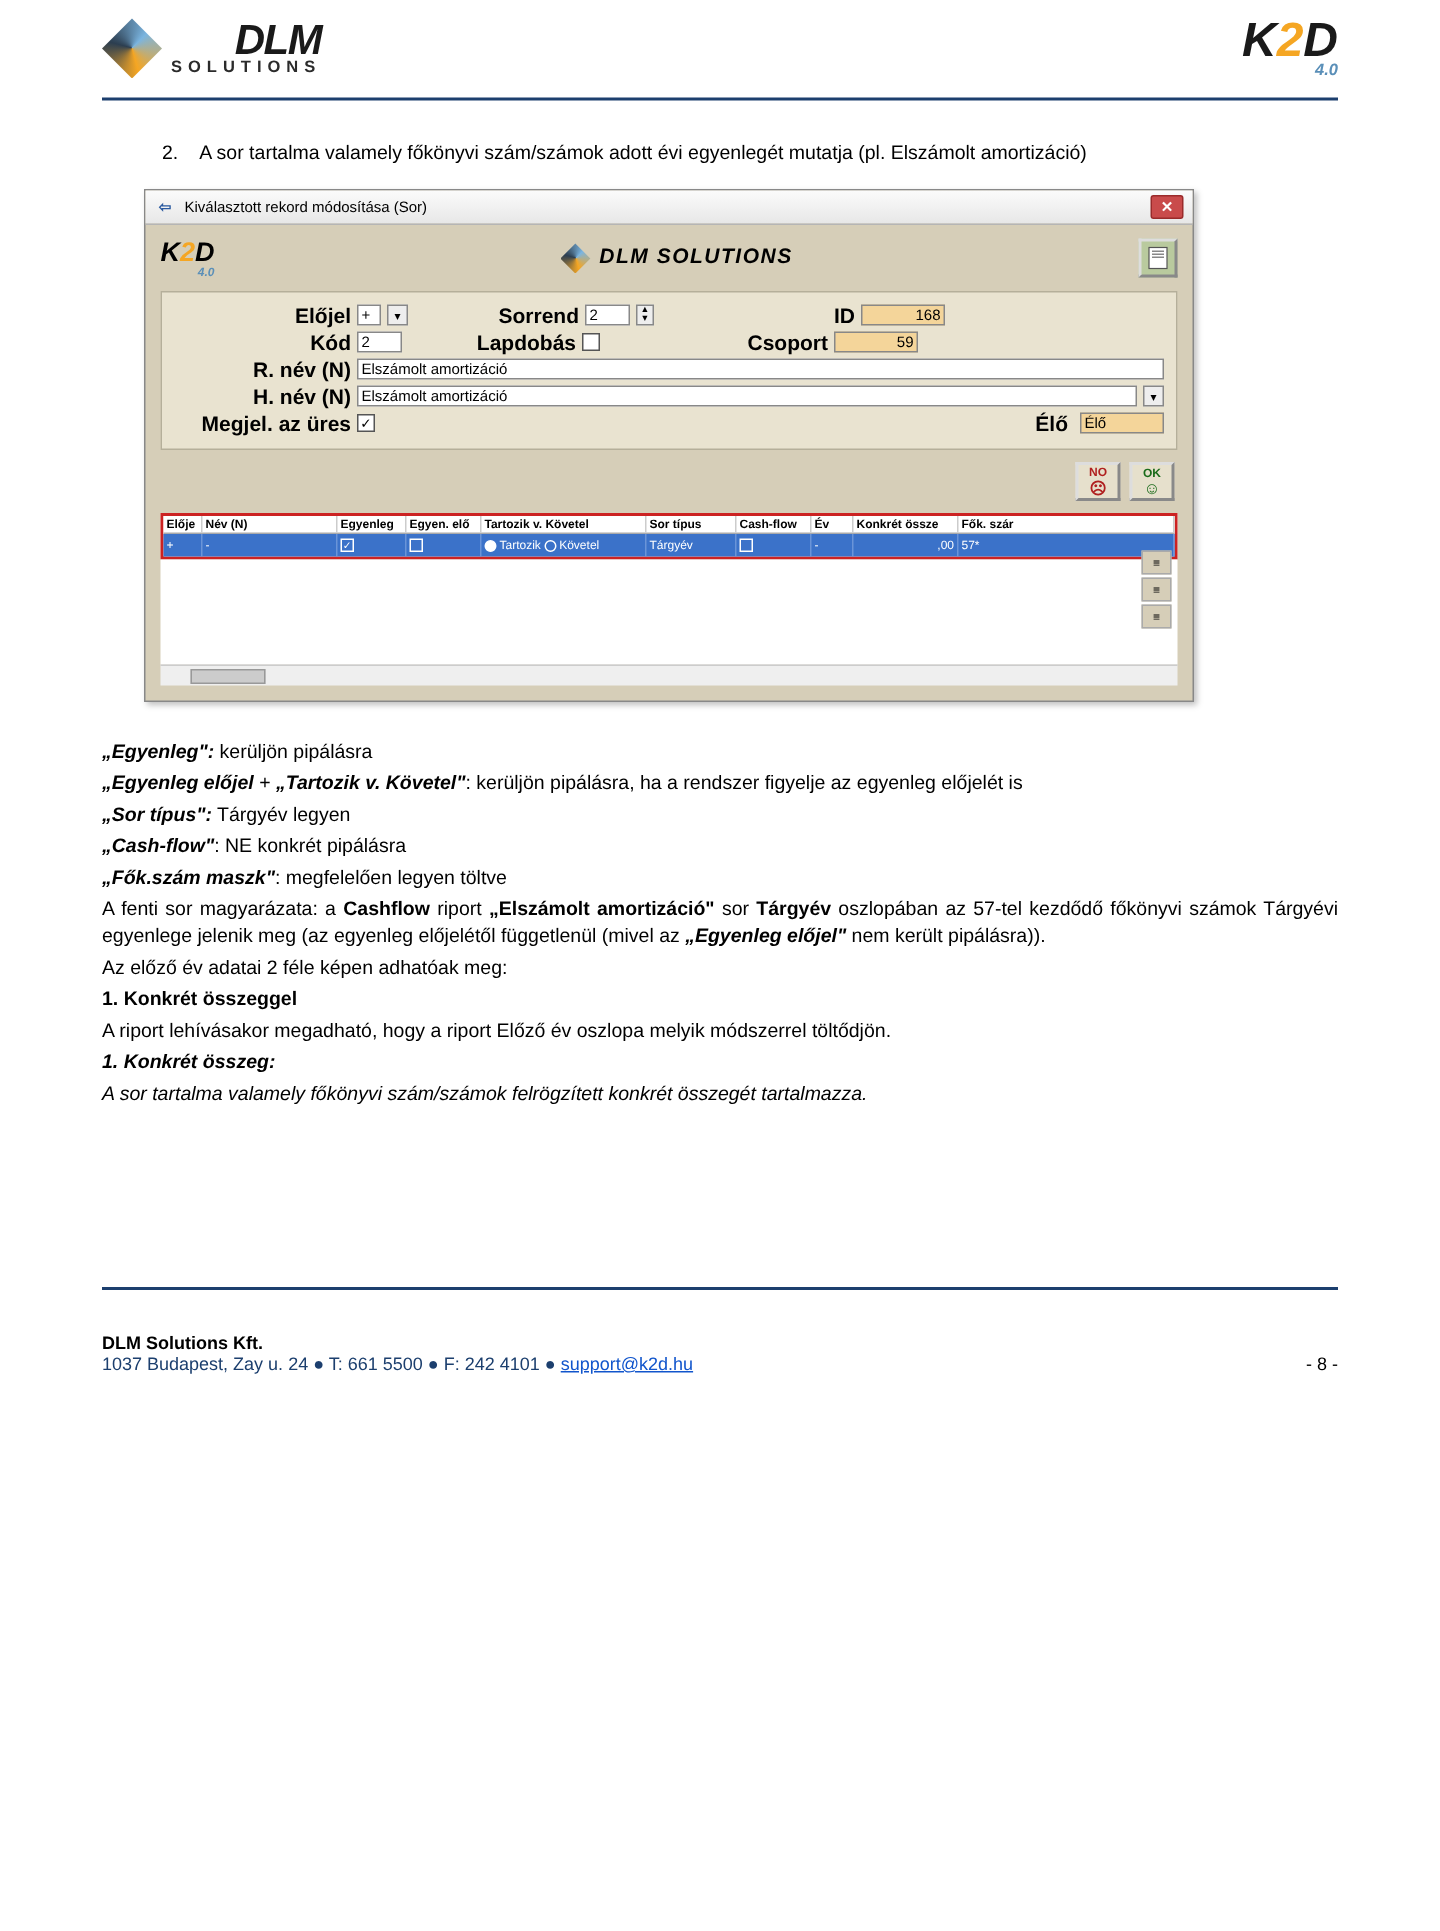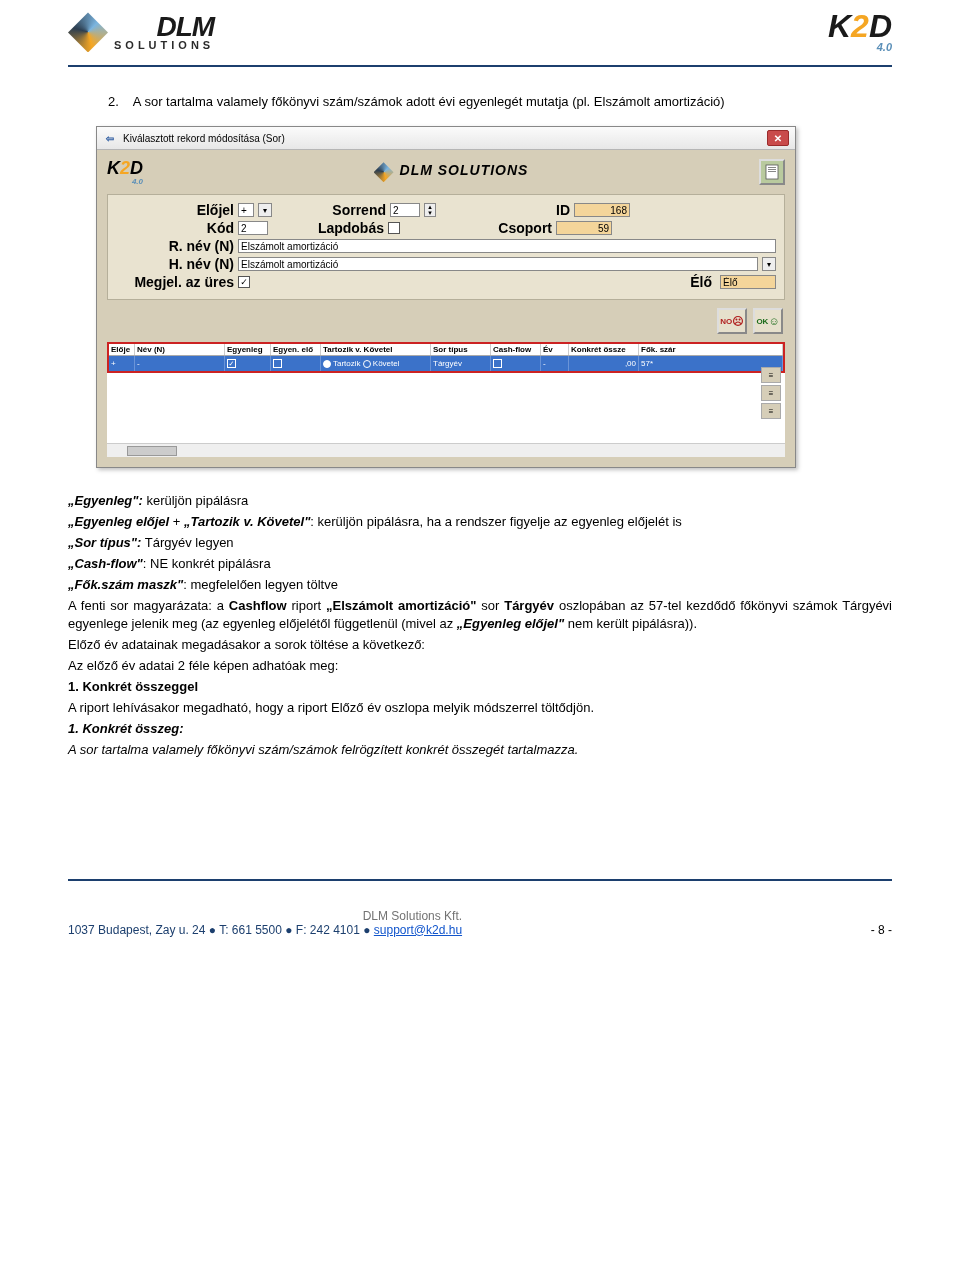--- a/index.html
+++ b/index.html
@@ -81,21 +81,21 @@
   .frow input[type=text] {
     height: 14px; font-size: 10px; padding: 0 2px;
     border: 1px solid #888; background: #fff;
   }
   .frow input[readonly] { background: #f4d59a; }
   .frow .chk { width: 12px; height: 12px; border: 1px solid #555; background: #fff; display:inline-flex; align-items:center; justify-content:center; font-size:9px;}
   .frow .spin { width: 12px; height: 14px; border:1px solid #888; background:#eee; font-size:7px; display:flex; flex-direction:column; line-height:6px; text-align:center;}
   .frow .dd { width:14px; height:14px; border:1px solid #888; background:#eee; display:flex; align-items:center; justify-content:center; font-size:8px;}
 
   .btn-row { display:flex; justify-content:flex-end; gap:6px; padding: 8px 2px 6px;}
-  .btn-row .ibtn { width:30px; height:26px; border:2px outset #ddd; background:#e6e0cc; display:flex; flex-direction:row; align-items:center; justify-content:center; font-size:8px; font-weight:bold;}
+  .btn-row .ibtn { width:30px; height:26px; border:2px outset #ddd; background:#e6e0cc; display:flex; flex-direction:column; align-items:center; justify-content:center; font-size:8px; font-weight:bold;}
   .btn-row .ibtn.no { color:#b02020;}
   .btn-row .ibtn.ok { color:#1a6b1a;}
 
   .grid-box { border: 2px solid #cc2222; background:#ffffff; margin-top:2px;}
   .ghead { display:flex; background:#fff; border-bottom:1px solid #aaa; font-size:8px; font-weight:bold;}
   .ghead div { border-right:1px solid #ccc; padding:1px 2px; overflow:hidden; white-space:nowrap;}
   .grow { display:flex; background:#3b72c9; color:#fff; font-size:8px; height:15px; align-items:center;}
   .grow div { border-right:1px solid #6a94d8; padding:0 2px; overflow:hidden; white-space:nowrap; height:100%; display:flex; align-items:center;}
   .grow .radio { width:8px;height:8px;border-radius:50%;border:1px solid #fff;display:inline-block;margin-right:2px;}
   .grow .radio.on { background:#fff;}
@@ -114,21 +114,21 @@
   .mt12 { margin-top: 12px; }
   .mb10 { margin-bottom: 10px; }
   b { font-weight: bold; }
   i { font-style: italic; }
   .list-num { margin-left: 62px; }
   .sub-indent { margin-left: 62px; }
 
   .footer-wrap { margin-top: 120px; }
   .navy-thin { border:none; border-top:2px solid #1c3f6e; margin-bottom:28px;}
   .footer { display:flex; justify-content:space-between; align-items:flex-end; font-size:12px; padding-bottom:18px;}
-  .footer .company { font-weight:normal; color:#737373;text-align:right;}
+  .footer .company { font-weight:bold; color:#000000;}
   .footer .addr { color:#1c3f6e;}
   .footer .dot { color:#1c3f6e; }
   .footer a { color:#1155cc; text-decoration:underline;}
   .pgnum { color:#000;}
 </style>
 </head>
 <body>
 
 <div class="page">
 
@@ -280,21 +280,20 @@
     <p class="indent1"><b><i>„Egyenleg":</i></b><span> kerüljön pipálásra</span></p>
     <p class="indent1"><b><i><span>„Egyenleg előjel</span></i></b><span> + </span><b><i>„Tartozik v. Követel"</i></b><span>: kerüljön pipálásra, ha a rendszer figyelje az egyenleg előjelét is</span></p>
     <p class="indent1"><b><i>„Sor típus":</i></b><span> Tárgyév legyen</span></p>
     <p class="indent1"><b><i>„Cash-flow"</i></b><span>: NE konkrét pipálásra</span></p>
     <p class="indent1"><b><i>„Fők.szám maszk"</i></b><span>: megfelelően legyen töltve</span></p>
 
     <p class="indent1 justify mt12 mb10">
       <span>A fenti sor magyarázata: a </span><b>Cashflow</b><span> riport </span><b>„Elszámolt amortizáció"</b><span> sor </span><b>Tárgyév</b><span> oszlopában az 57-tel kezdődő főkönyvi számok Tárgyévi egyenlege jelenik meg (az egyenleg előjelétől függetlenül (mivel az </span><b><i>„Egyenleg előjel"</i></b><span> nem került pipálásra)).</span>
     </p>
 
-    <p>Előző év adatainak megadásakor a sorok töltése a következő:</p>
     <p>Az előző év adatai 2 féle képen adhatóak meg:</p>
     <p class="list-num"><b>1. Konkrét összeggel</b></p>
     <p>A riport lehívásakor megadható, hogy a riport Előző év oszlopa melyik módszerrel töltődjön.</p>
 
     <p class="indent1 mt12"><b><i>1. Konkrét összeg:</i></b></p>
     <p class="sub-indent"><i>A sor tartalma valamely főkönyvi szám/számok felrögzített konkrét összegét tartalmazza.</i></p>
   </div>
 
   <div class="footer-wrap">
     <hr class="navy-thin">

